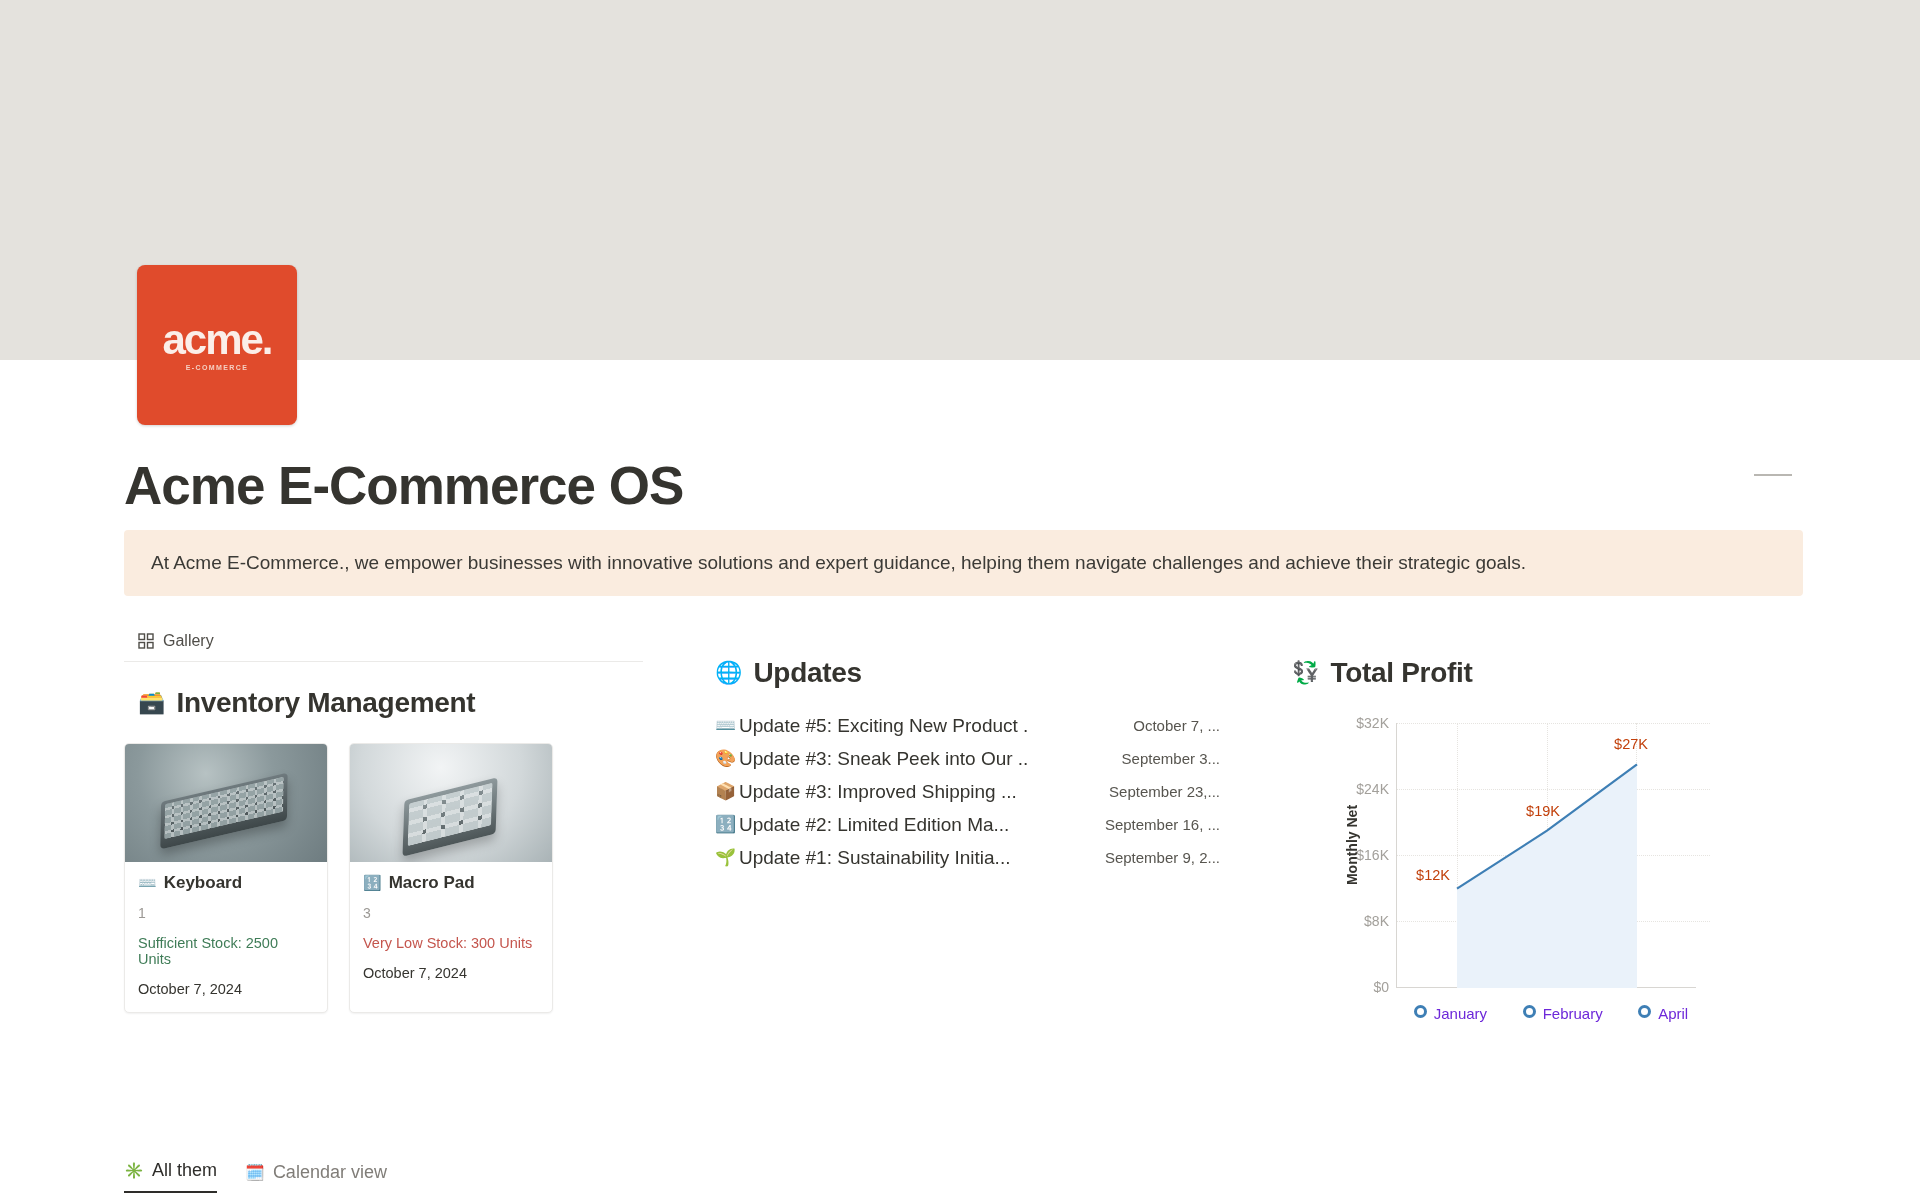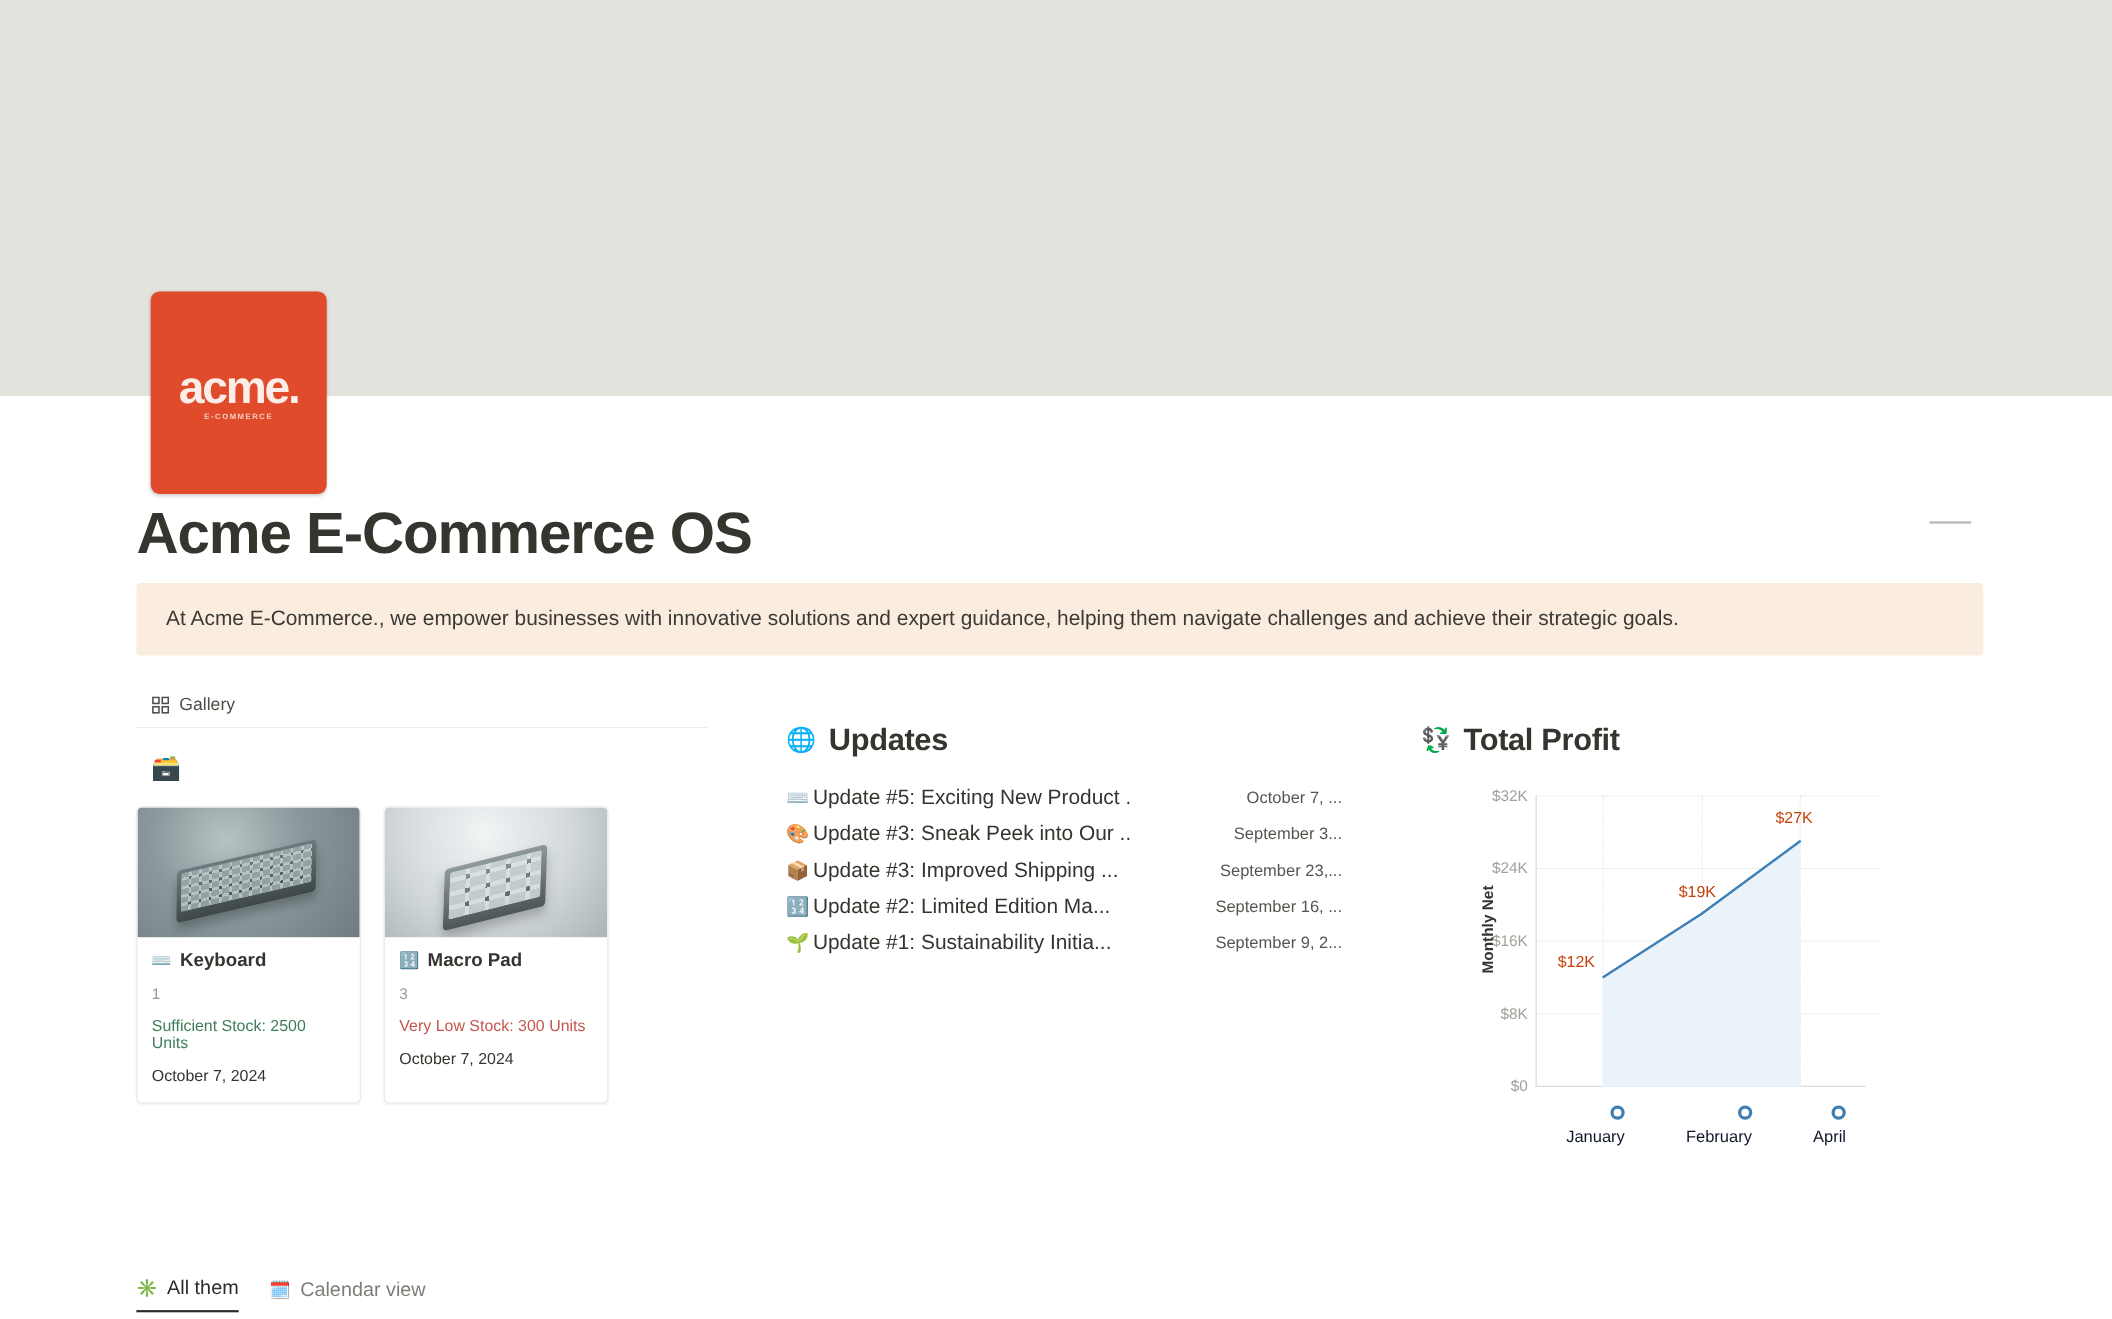--- a/index.html
+++ b/index.html
@@ -13,21 +13,21 @@
   
   #cover {
     position: absolute; left: 0; top: 0;
     width: 1920px; height: 360px;
     background: #e4e2dd;
   }
 
   
   #logo-block {
     position: absolute; left: 137px; top: 265px;
-    width: 160px; height: 184px;
+    width: 160px; height: 160px;
     background: #e04b2c;
     border-radius: 8px;
     display: flex; flex-direction: column;
     align-items: center; justify-content: center;
     box-shadow: 0 1px 3px rgba(0,0,0,.18);
   }
   #logo-word {
     color: #fbeee9;
     font-weight: 700;
     font-size: 42px;
@@ -268,22 +268,22 @@
     border-left: 1px dotted #e6e4e0;
   }
   #legend {
     position: absolute;
     left: 78px; top: 288px;
     width: 310px;
     display: flex;
     justify-content: space-around;
   }
   .legend-item {
-    display: flex; align-items: flex-end; gap: 7px;
-    font-size: 15px; color: #0f172a; flex-direction: column;
+    display: flex; align-items: flex-start; gap: 7px;
+    font-size: 15px; color: #6d28d9;
   }
   .legend-dot {
     width: 13px; height: 13px;
     border-radius: 50%;
     border: 3px solid #3e7fb5;
     background: #fff;
   }
   .pt-label {
     position: absolute;
     font-size: 14.5px;
@@ -344,20 +344,21 @@
           <rect x="9.5" y="1" width="5.5" height="5.5" fill="none" stroke="#4f4d48" stroke-width="1.4"></rect>
           <rect x="1" y="9.5" width="5.5" height="5.5" fill="none" stroke="#4f4d48" stroke-width="1.4"></rect>
           <rect x="9.5" y="9.5" width="5.5" height="5.5" fill="none" stroke="#4f4d48" stroke-width="1.4"></rect>
         </svg>
       </span>
       <span class="view-tab-label">Gallery</span>
     </div>
 
     <div class="db-title-row">
       <span class="db-emoji">🗃️</span>
+      <span class="db-title">Inventory Management</span>
     </div>
 
     <div id="cards">
 
       <div class="card">
         <div class="card-img img-keyboard">
           <div class="kb"></div>
         </div>
         <div class="card-body">
           <div class="card-name">

